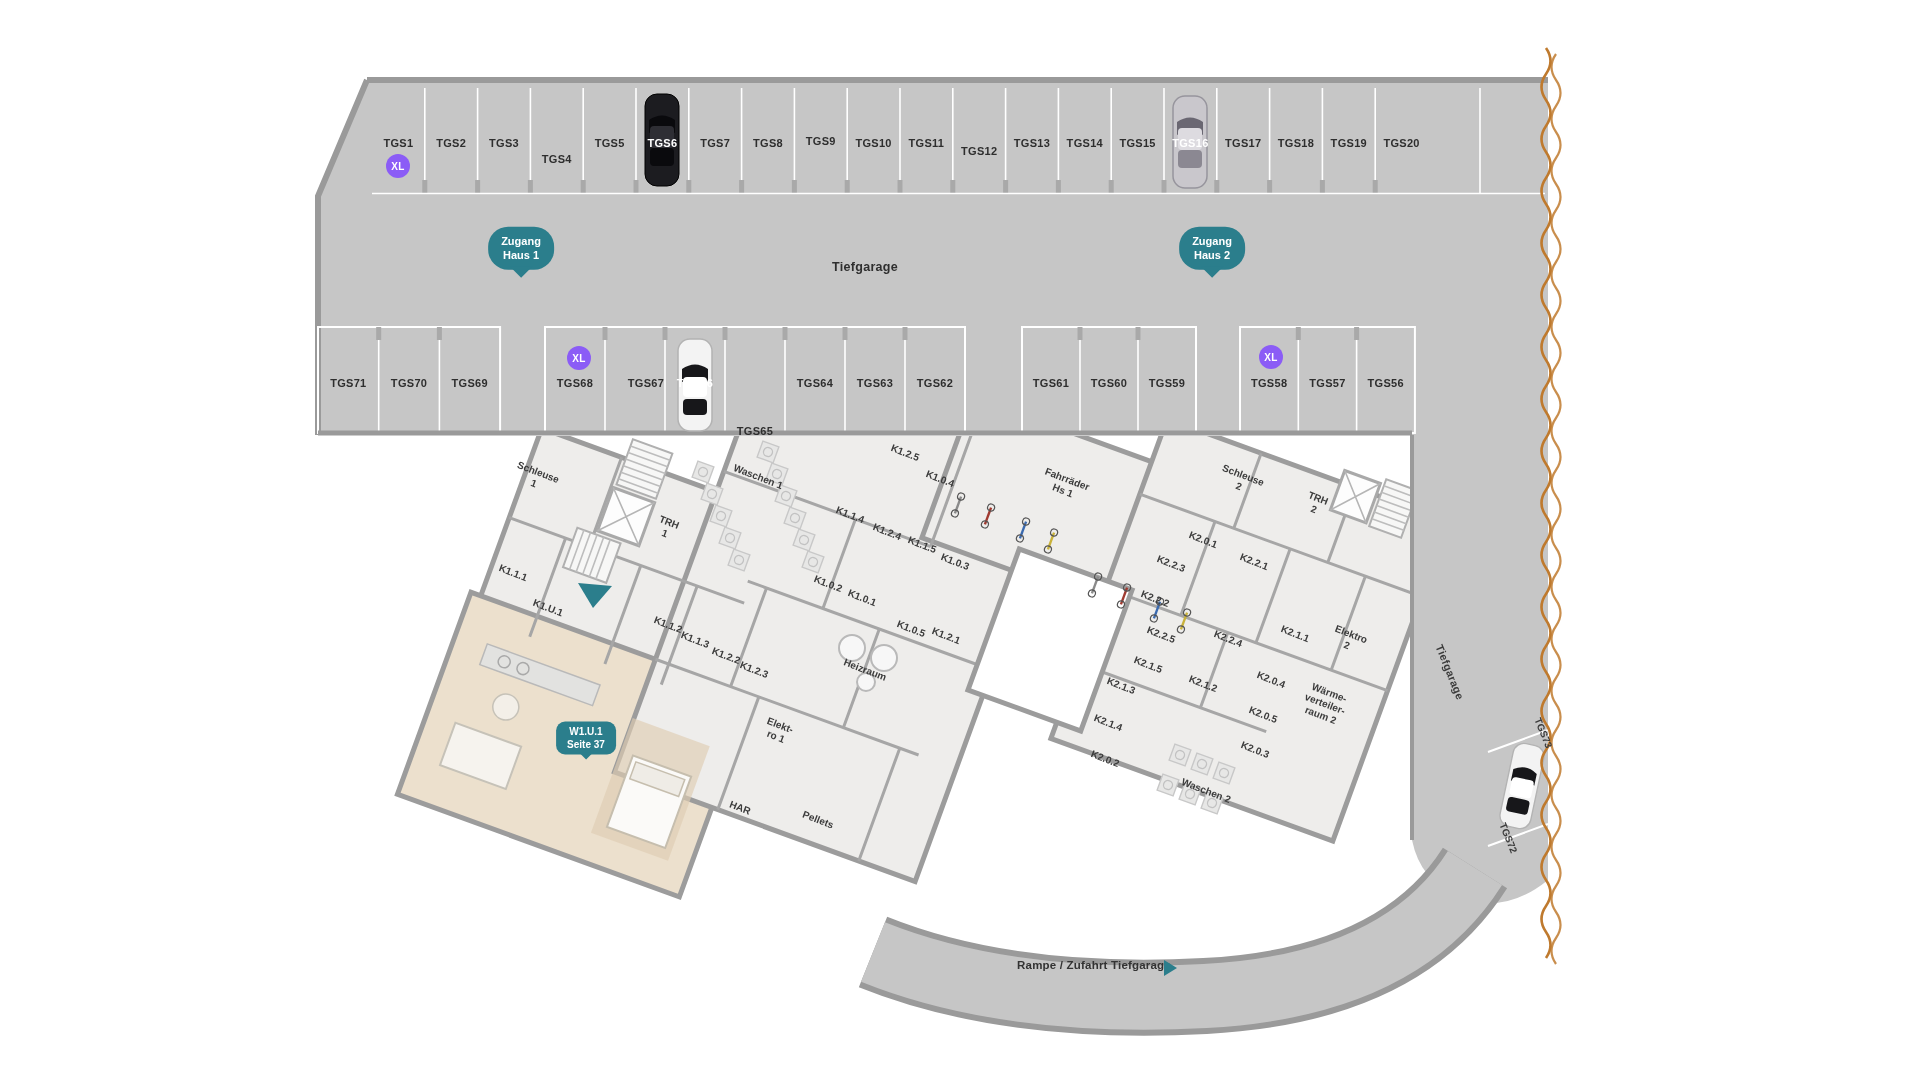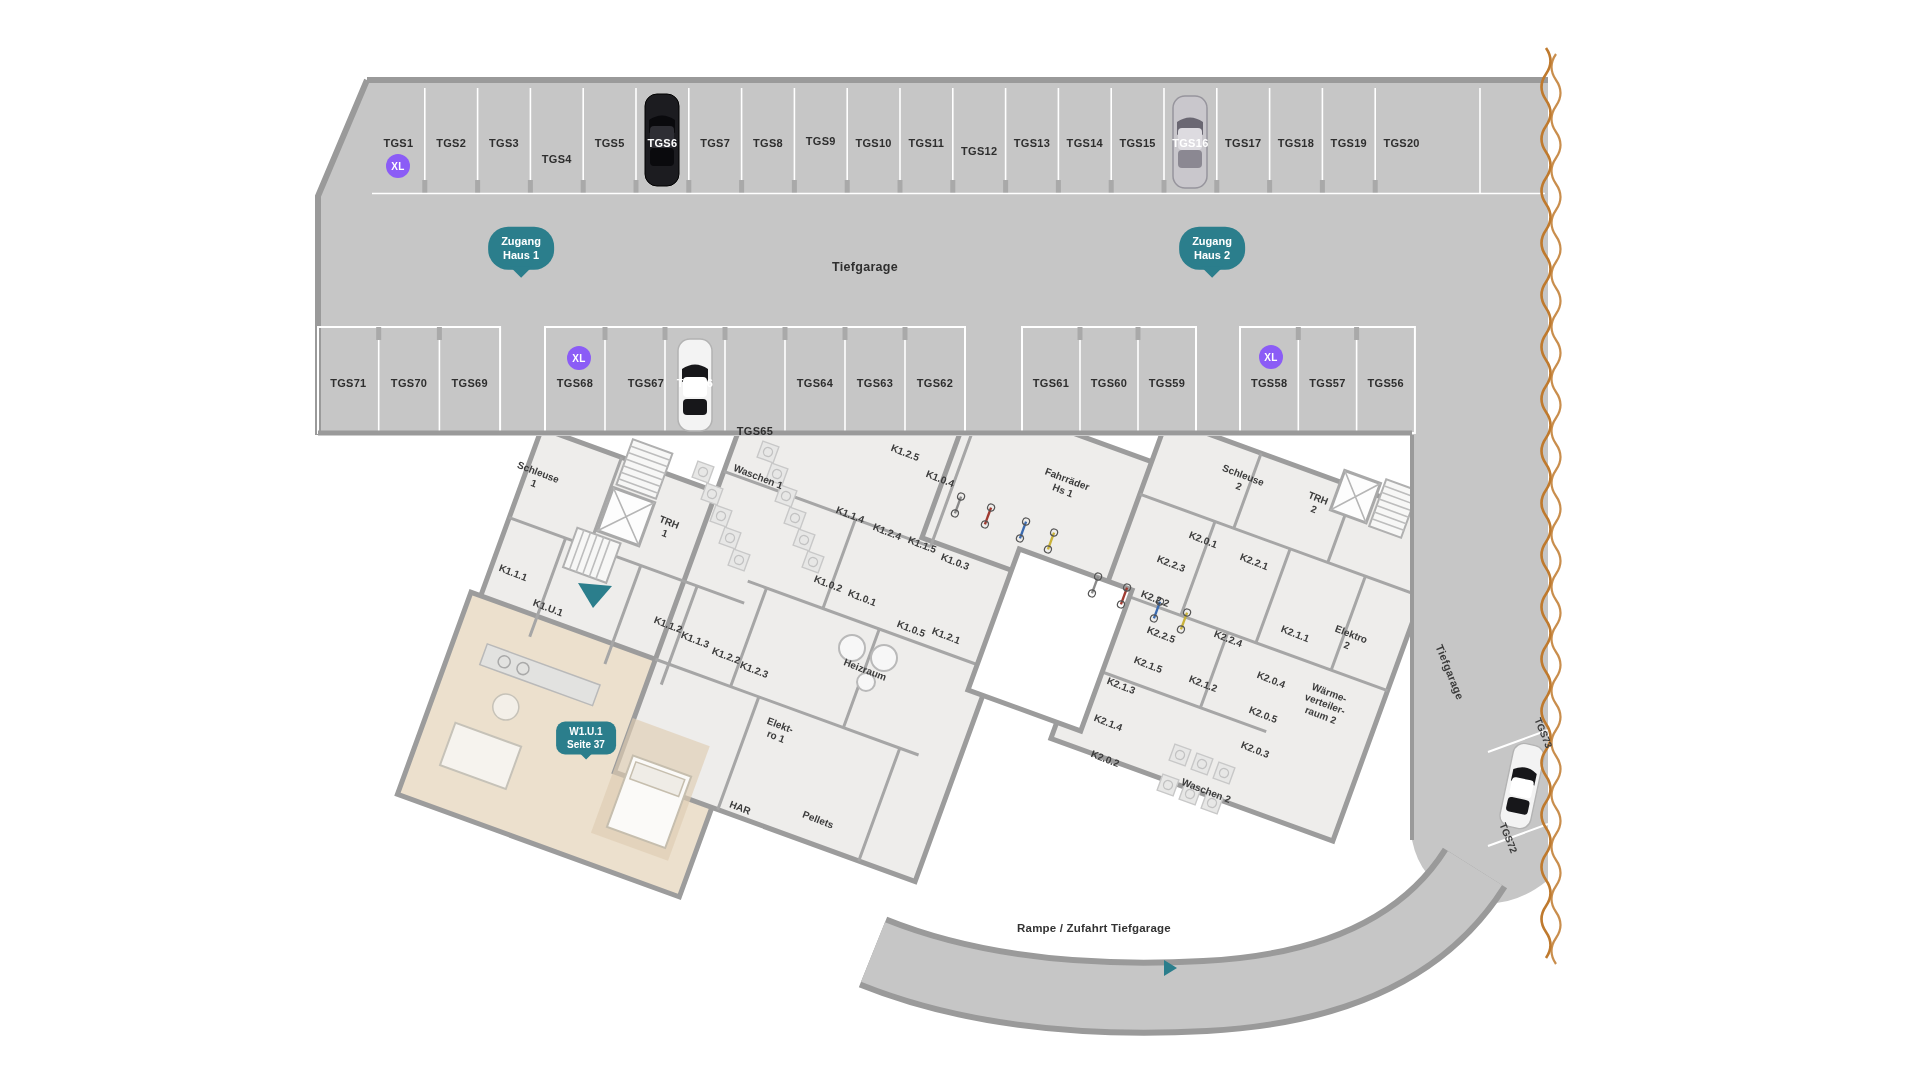--- a/index.html
+++ b/index.html
@@ -9,21 +9,21 @@
   #labels{position:absolute;left:0;top:0;width:1920px;height:1080px;}
   .spot-label{position:absolute;transform:translate(-50%,-50%);font-size:11px;font-weight:700;
               color:#2e2e2e;letter-spacing:.3px;white-space:nowrap;}
   .spot-label.on-car{color:#fff;}
   .room-label{position:absolute;transform:translate(-50%,-50%) rotate(21deg);font-size:10px;
               font-weight:700;color:#3b3b3b;text-align:center;line-height:1.18;white-space:nowrap;}
   .garage-label{position:absolute;left:865px;top:267px;transform:translate(-50%,-50%);
               font-size:12.5px;font-weight:700;color:#2f2f2f;letter-spacing:.3px;}
   .lane-label{position:absolute;left:1450px;top:672px;transform:translate(-50%,-50%) rotate(68deg);
               font-size:11px;font-weight:700;color:#3b3b3b;letter-spacing:.3px;}
-  .ramp-label{position:absolute;left:1094px;top:928px;transform:translate(-50%,-50%);
+  .ramp-label{position:absolute;left:1094px;top:965px;transform:translate(-50%,-50%);
               font-size:11.5px;font-weight:700;color:#333;letter-spacing:.2px;white-space:nowrap;}
   .play-arrow{position:absolute;left:1164px;top:960px;width:0;height:0;
               border-left:13px solid #2b7e8c;border-top:8px solid transparent;border-bottom:8px solid transparent;}
   .bubble{position:absolute;transform:translate(-50%,-50%);background:#2b7e8c;color:#fff;
           border-radius:20px;padding:7px 13px;font-size:11px;font-weight:700;text-align:center;
           line-height:1.3;white-space:nowrap;}
   .bubble:after{content:'';position:absolute;left:50%;top:100%;transform:translateX(-50%);
           margin-top:-3px;border:11px solid transparent;border-top-color:#2b7e8c;}
   .bubble.small{border-radius:9px;padding:4px 11px;font-size:10px;line-height:1.25;}
   .bubble.small:after{border-width:7px;margin-top:-2px;}

